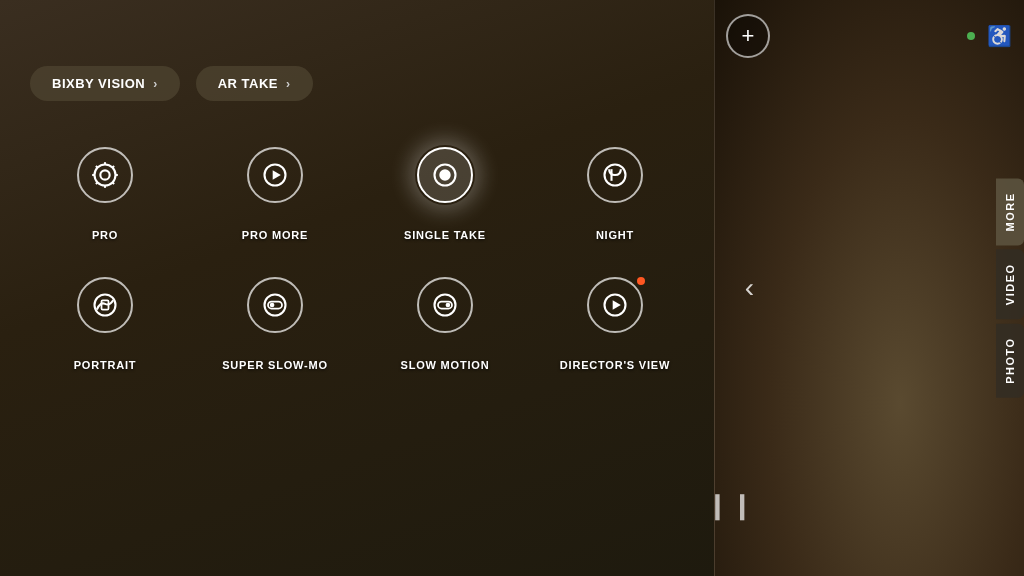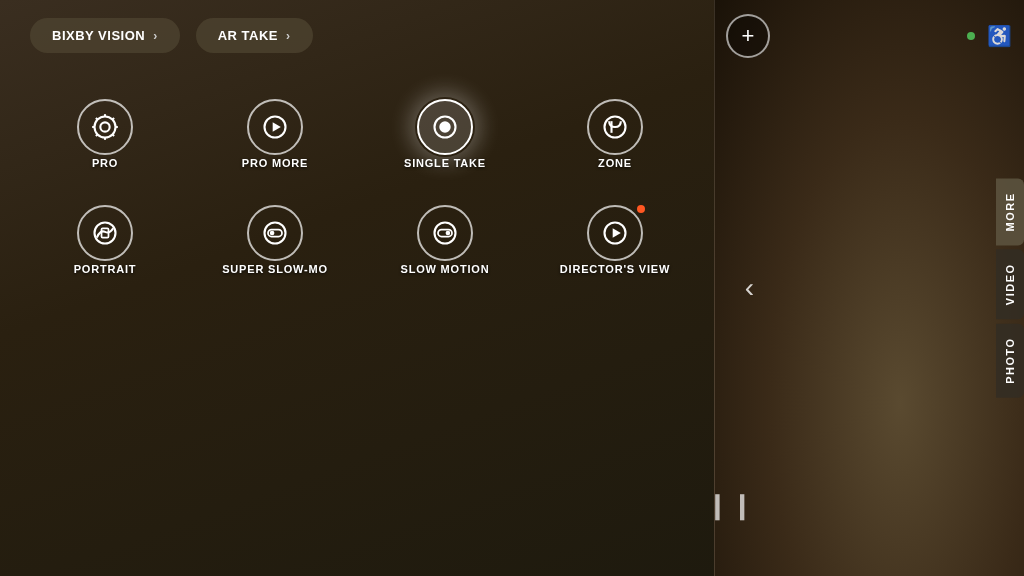--- a/index.html
+++ b/index.html
@@ -42,20 +42,21 @@
       background: linear-gradient(160deg, #3a2e20 0%, #2a2010 40%, #1e1a0e 100%);
       z-index: 1;
     }
 
     
     .top-buttons {
       display: flex;
       gap: 16px;
       padding: 18px 30px;
       align-items: flex-start;
+      margin-top: 48px;
     }
 
     .top-btn {
       background: rgba(80,70,50,0.7);
       border: none;
       border-radius: 25px;
       color: #fff;
       font-size: 13px;
       font-weight: 600;
       padding: 10px 22px;
@@ -76,21 +77,21 @@
       display: grid;
       grid-template-columns: repeat(4, 1fr);
       gap: 0;
       padding: 10px 20px;
     }
 
     .mode-item {
       display: flex;
       flex-direction: column;
       align-items: center;
-      gap: 2px;
+      gap: 26px;
       padding: 18px 10px;
       cursor: pointer;
     }
 
     .mode-icon {
       width: 56px;
       height: 56px;
       border-radius: 50%;
       border: 2px solid rgba(255,255,255,0.7);
       display: flex;
@@ -261,21 +262,21 @@
 
 
     <div class="mode-item">
       <div class="mode-icon">
         <svg class="icon-svg" viewBox="0 0 24 24" fill="none" stroke="white" stroke-width="1.8">
           <circle cx="12" cy="12" r="9"></circle>
           <line x1="9" y1="7" x2="9" y2="17"></line>
           <path d="M7 7 Q7 12 12 12 Q17 12 17 7"></path>
         </svg>
       </div>
-      <span class="mode-label">ZONE</span>
+      <span class="mode-label">NIGHT</span>
     </div>
 
     <div class="mode-item">
       <div class="mode-icon">
         <svg class="icon-svg" viewBox="0 0 24 24" fill="none" stroke="white" stroke-width="1.8">
           <circle cx="12" cy="12" r="9"></circle>
           <path d="M5 16 Q8 9 12 11 Q16 13 19 8" stroke="white" stroke-width="1.8"></path>
           <rect x="9" y="8" width="6" height="8" rx="1" stroke="white" stroke-width="1.5"></rect>
         </svg>
       </div>

